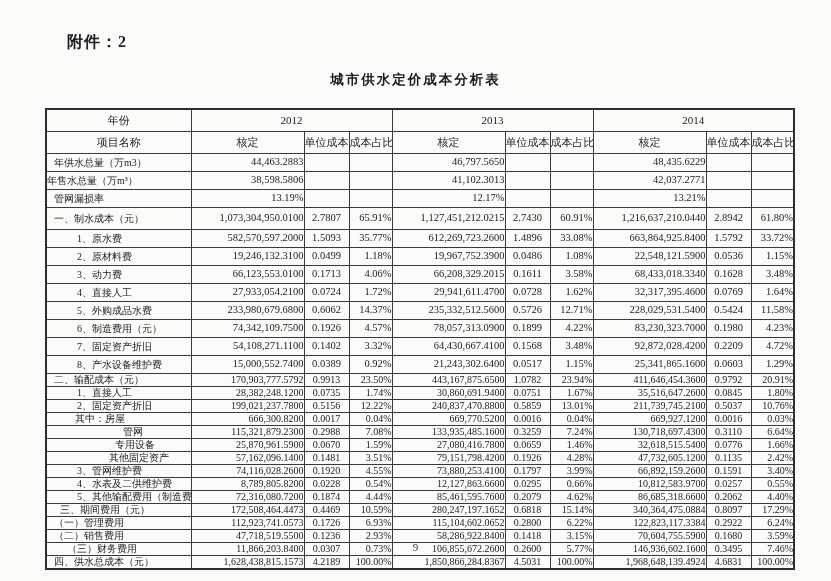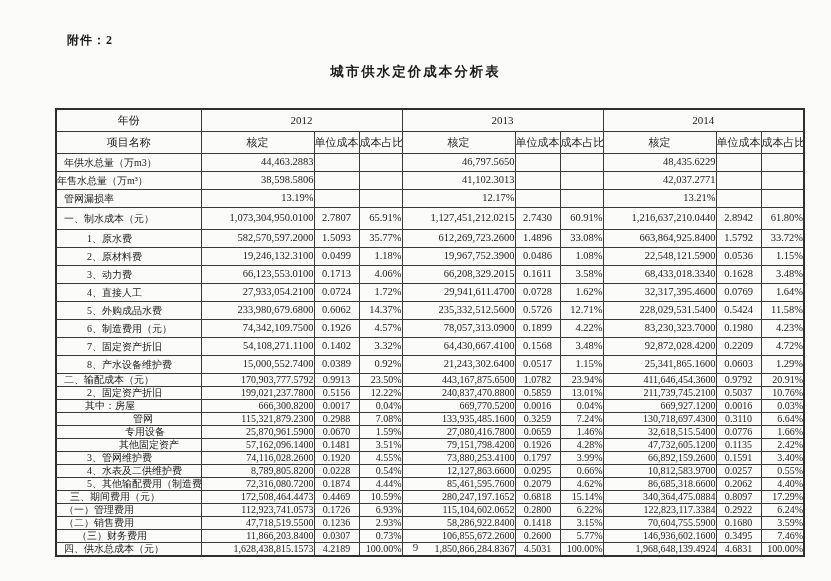--- a/index.html
+++ b/index.html
@@ -7,28 +7,28 @@
     width:831px;height:581px;
     background:#f2f1ef;
     font-family:"Liberation Serif","DejaVu Serif",serif;
   }
   .page{
     position:relative;width:831px;height:581px;
     background:#fbfbf9;color:#1c1c1c;overflow:hidden;
   }
   .attachment{
     position:absolute;left:67px;top:32px;
-    font-size:12px;font-weight:bold;letter-spacing:1px;
+    font-size:16px;font-weight:bold;letter-spacing:1px;
   }
   .title{
-    position:absolute;top:63px;left:0;width:100%;
+    position:absolute;top:71px;left:0;width:100%;
     text-align:center;font-size:13.5px;font-weight:bold;letter-spacing:2px;
   }
   table.cost{
-    position:absolute;left:55px;top:108px;
+    position:absolute;left:45px;top:108px;
     width:748px;border-collapse:collapse;table-layout:fixed;
     border:2px solid #2e2e2e;
   }
   table.cost th, table.cost td{
     border:1px solid #3a3a3a;
     overflow:hidden;white-space:nowrap;
     font-weight:normal;
     padding:0;
     line-height:1.15;
   }
@@ -242,20 +242,32 @@
           <td class="c-unit">0.9913</td>
           <td class="c-pct">23.50%</td>
           <td class="c-val">443,167,875.6500</td>
           <td class="c-unit">1.0782</td>
           <td class="c-pct">23.94%</td>
           <td class="c-val">411,646,454.3600</td>
           <td class="c-unit">0.9792</td>
           <td class="c-pct">20.91%</td>
         </tr>
         <tr class="r-comp">
+          <td class="c-label" style="padding-left: 30px;">1、直接人工</td>
+          <td class="c-val">28,382,248.1200</td>
+          <td class="c-unit">0.0735</td>
+          <td class="c-pct">1.74%</td>
+          <td class="c-val">30,860,691.9400</td>
+          <td class="c-unit">0.0751</td>
+          <td class="c-pct">1.67%</td>
+          <td class="c-val">35,516,647.2600</td>
+          <td class="c-unit">0.0845</td>
+          <td class="c-pct">1.80%</td>
+        </tr>
+        <tr class="r-comp">
           <td class="c-label" style="padding-left: 30px;">2、固定资产折旧</td>
           <td class="c-val">199,021,237.7800</td>
           <td class="c-unit">0.5156</td>
           <td class="c-pct">12.22%</td>
           <td class="c-val">240,837,470.8800</td>
           <td class="c-unit">0.5859</td>
           <td class="c-pct">13.01%</td>
           <td class="c-val">211,739,745.2100</td>
           <td class="c-unit">0.5037</td>
           <td class="c-pct">10.76%</td>

